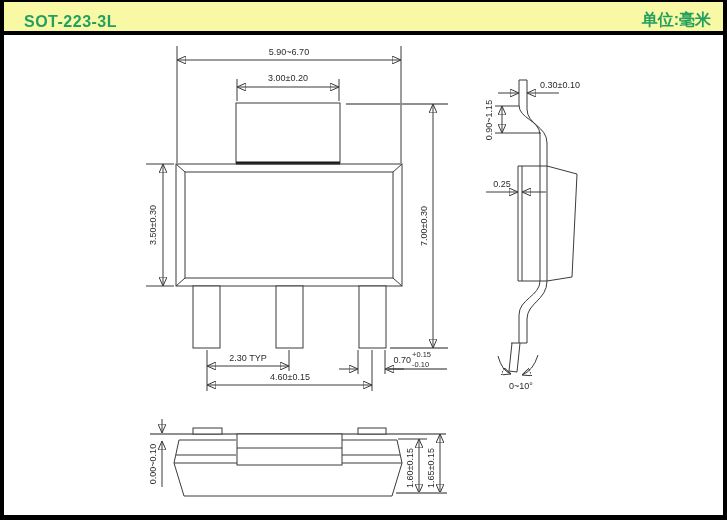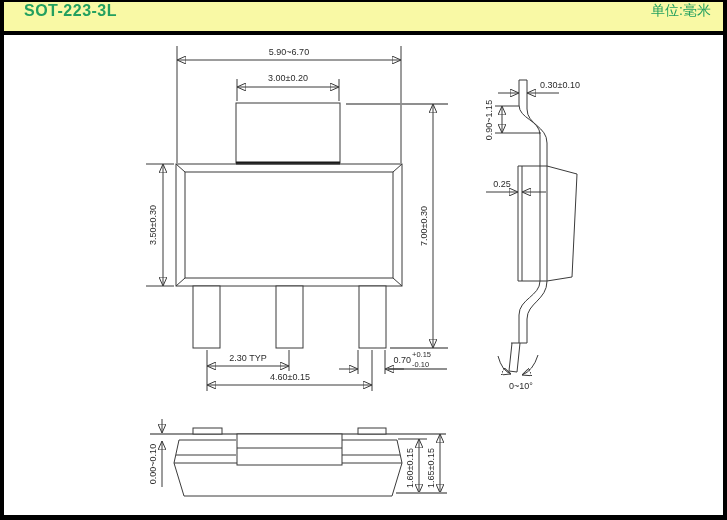--- a/index.html
+++ b/index.html
@@ -4,24 +4,24 @@
 <style>
   html,body{margin:0;padding:0;background:#e8e8e8;}
   .page{position:relative;width:727px;height:520px;background:#ffffff;overflow:hidden;
         font-family:"Liberation Sans", sans-serif;}
   .border{position:absolute;background:#000;}
   .b-top{left:0;top:0;width:727px;height:2px;}
   .b-left{left:0;top:0;width:4px;height:520px;}
   .b-right{right:0;top:0;width:4px;height:520px;}
   .b-bottom{left:0;bottom:0;width:727px;height:5px;}
   .header{position:absolute;left:4px;top:2px;width:719px;height:29px;background:#f9f9a5;
-          display:flex;align-items:flex-start;justify-content:space-between;
+          display:flex;align-items:flex-end;justify-content:space-between;
           padding:0 12px 0 20px;box-sizing:border-box;}
   .header .title{color:#23a05f;font-size:16px;font-weight:bold;letter-spacing:.5px;}
-  .header .unit{color:#23a05f;font-size:14px;font-weight:normal;}
+  .header .unit{color:#23a05f;font-size:16px;font-weight:bold;}
   .divider{position:absolute;left:0;top:31px;width:727px;height:4px;background:#000;}
   svg{position:absolute;left:0;top:0;}
   svg line, svg path, svg rect{stroke:#3b3b3b;stroke-width:1;fill:none;}
   svg .g2{stroke:#8f8f8f;stroke-width:2;}
   svg .thick{stroke:#1a1a1a;stroke-width:3;}
   svg .wfill{fill:#ffffff;}
   svg text{font-family:"Liberation Sans", sans-serif;font-size:9px;fill:#2b2b2b;
            stroke:none;}
   svg text.small{font-size:7.5px;}
 </style>

